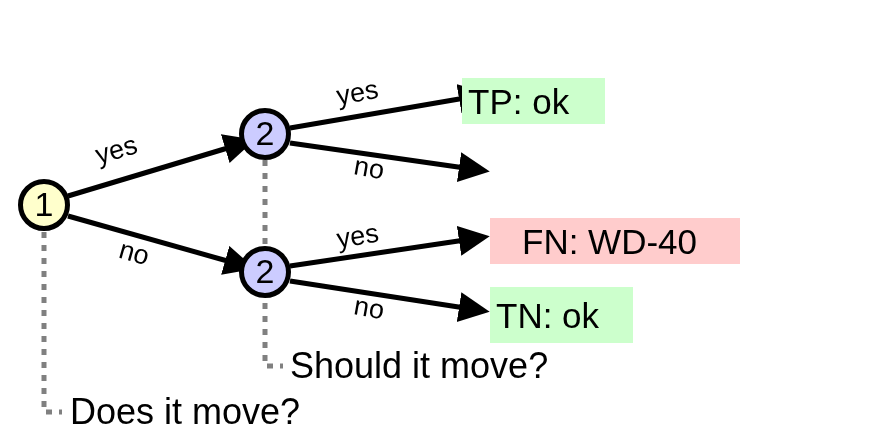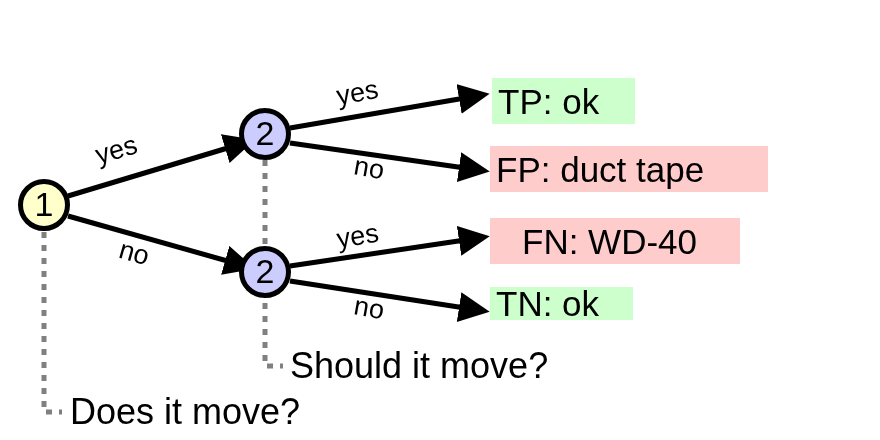--- a/index.html
+++ b/index.html
@@ -147,33 +147,30 @@
   <div class="edge-label" style="left:116px; top:235px; transform: rotate(16deg);">no</div>
 
   <div class="edge-label" style="left:339px; top:83px; transform: rotate(-10deg);">yes</div>
 
   <div class="edge-label" style="left:352px; top:152px; transform: rotate(10deg);">no</div>
 
   <div class="edge-label" style="left:339px; top:226px; transform: rotate(-9deg);">yes</div>
 
   <div class="edge-label" style="left:352px; top:292px; transform: rotate(10deg);">no</div>
 
-  <div class="outcome" style="left:492px; top:78px; width:143px; height:46px; background:#ccffcc;">
+  <div class="outcome" style="left:462px; top:78px; width:143px; height:46px; background:#ccffcc;">
     <span>TP: ok</span>
   </div>
 
-  <div class="outcome" style="left:490px; top:146px; width:278px; height:46px; background:#ffcccc;">
-    <span>FP: duct tape</span>
-  </div>
 
   <div class="outcome" style="left:490px; top:218px; width:250px; height:46px; background:#ffcccc;padding-left:32px;">
     <span>FN: WD-40</span>
   </div>
 
-  <div class="outcome" style="left:490px; top:287px; width:143px; height:33px; background:#ccffcc;">
+  <div class="outcome" style="left:490px; top:287px; width:143px; height:56px; background:#ccffcc;">
     <span>TN: ok</span>
   </div>
 
   <div class="annotation" style="left:290px; top:348px;">Should it move?</div>
 
   <div class="annotation" style="left:70px; top:394px;">Does it move?</div>
 
 </div>
 
 </body></html>

